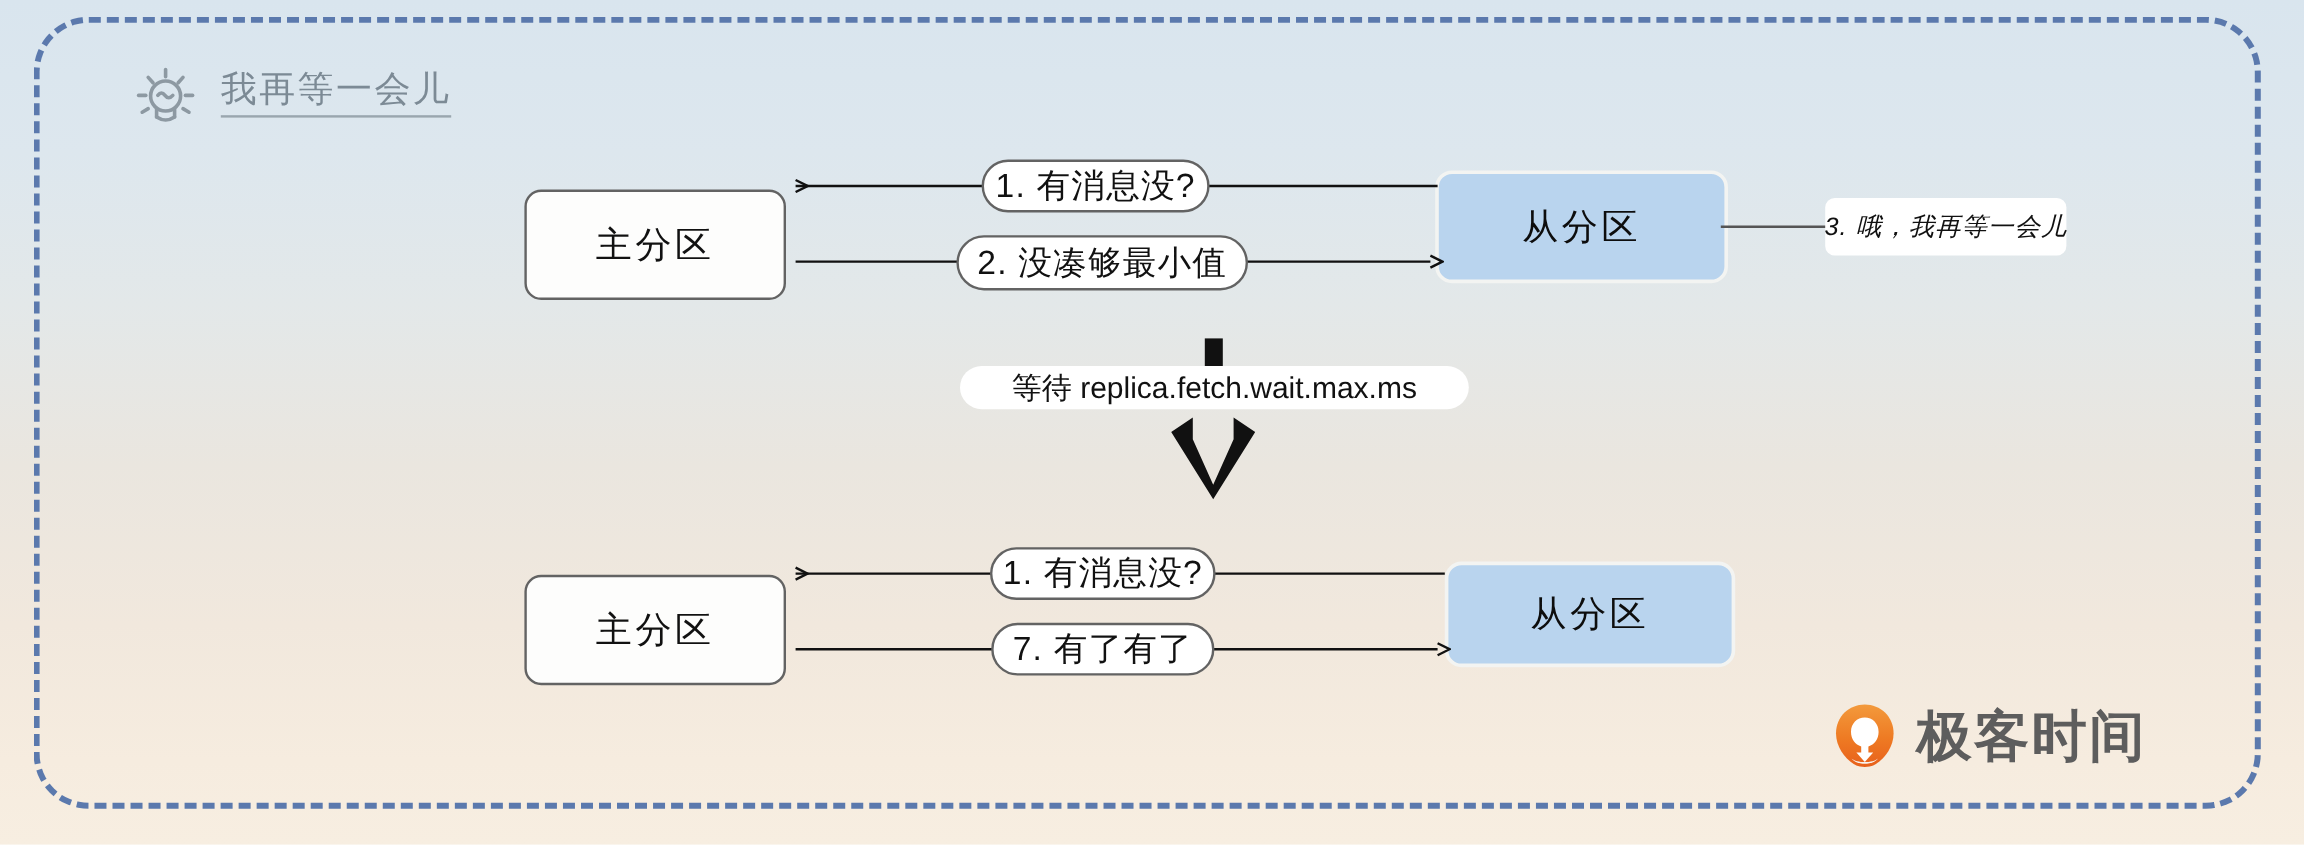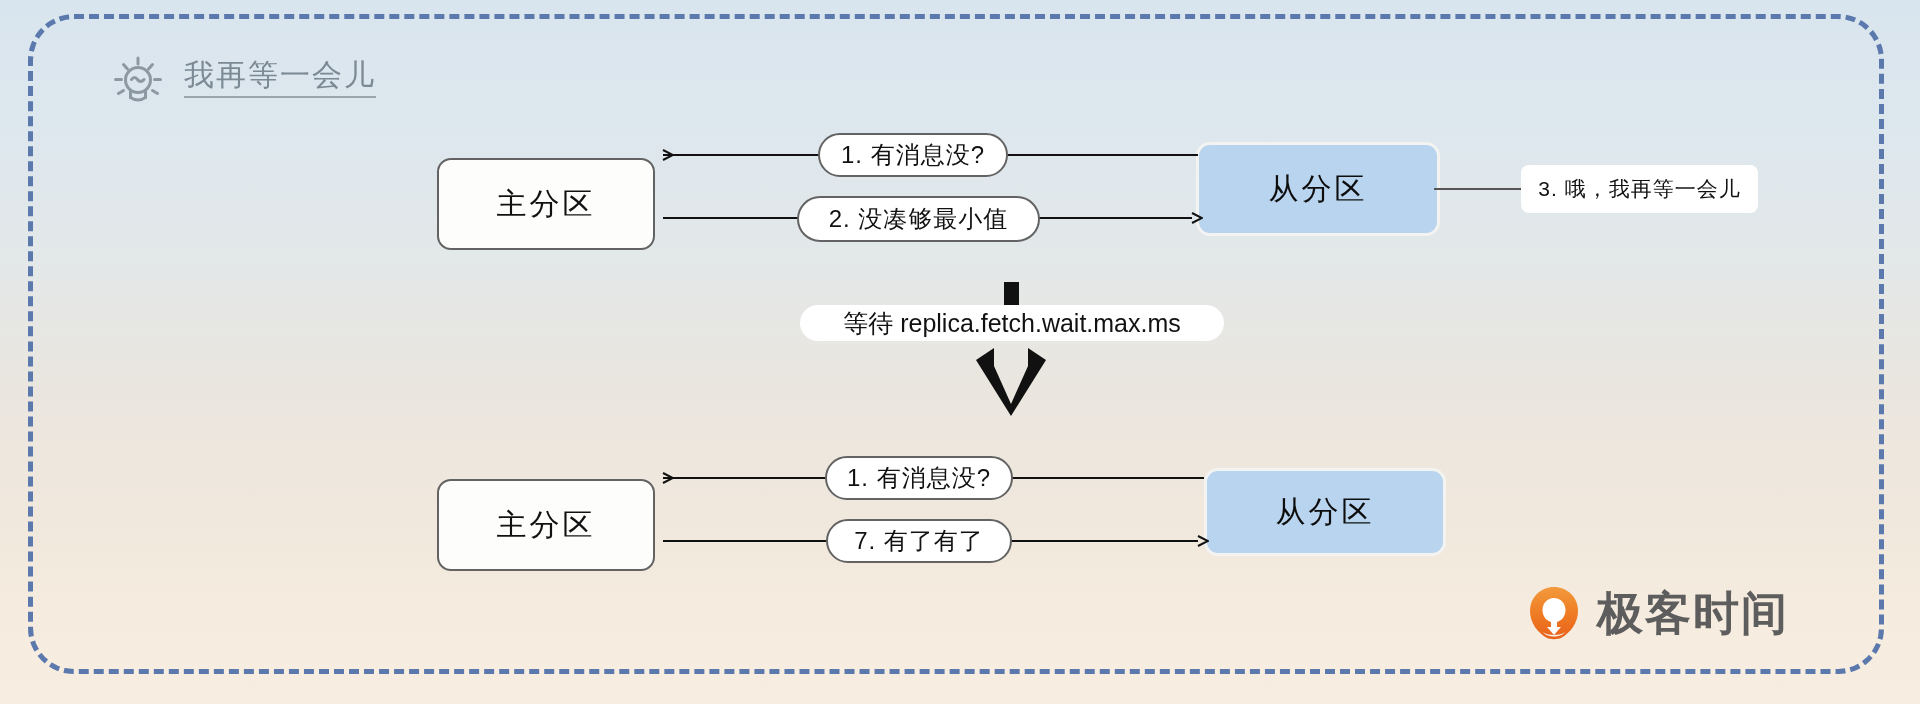--- a/index.html
+++ b/index.html
@@ -95,21 +95,21 @@
 
   .pill {
     position: absolute;
     box-sizing: border-box;
     display: flex;
     align-items: center;
     justify-content: center;
     background: #ffffff;
     border: 2px solid #636363;
     border-radius: 999px;
-    font-size: 24px;
+    font-size: 28px;
     color: #111111;
     letter-spacing: 1px;
     white-space: nowrap;
     z-index: 3;
   }
 
   .note {
     position: absolute;
     box-sizing: border-box;
     display: flex;
@@ -224,21 +224,21 @@
   </div>
 
   <div class="node node-main" style="left:437px; top:142px; width:218px; height:92px;">主分区</div>
 
   <div class="node node-replica" style="left:1196px; top:142px; width:244px; height:94px;">从分区</div>
 
   <div class="pill" style="left:818px; top:133px; width:190px; height:44px;">1. 有消息没?</div>
 
   <div class="pill" style="left:797px; top:196px; width:243px; height:46px;">2. 没凑够最小值</div>
 
-  <div class="note" style="left:1521px; top:165px; width:237px; height:48px;">3. 哦，我再等一会儿</div>
+  <div class="note" style="left:1521px; top:165px; width:201px; height:48px;font-style:italic;">3. 哦，我再等一会儿</div>
 
   <div class="wait-pill" style="left:800px; top:305px; width:424px; height:36px;">等待 replica.fetch.wait.max.ms</div>
 
   <div class="node node-main" style="left:437px; top:463px; width:218px; height:92px;">主分区</div>
 
   <div class="node node-replica" style="left:1204px; top:468px; width:242px; height:88px;">从分区</div>
 
   <div class="pill" style="left:825px; top:456px; width:188px; height:44px;">1. 有消息没?</div>
 
   <div class="pill" style="left:826px; top:519px; width:186px; height:44px;">7. 有了有了</div>

